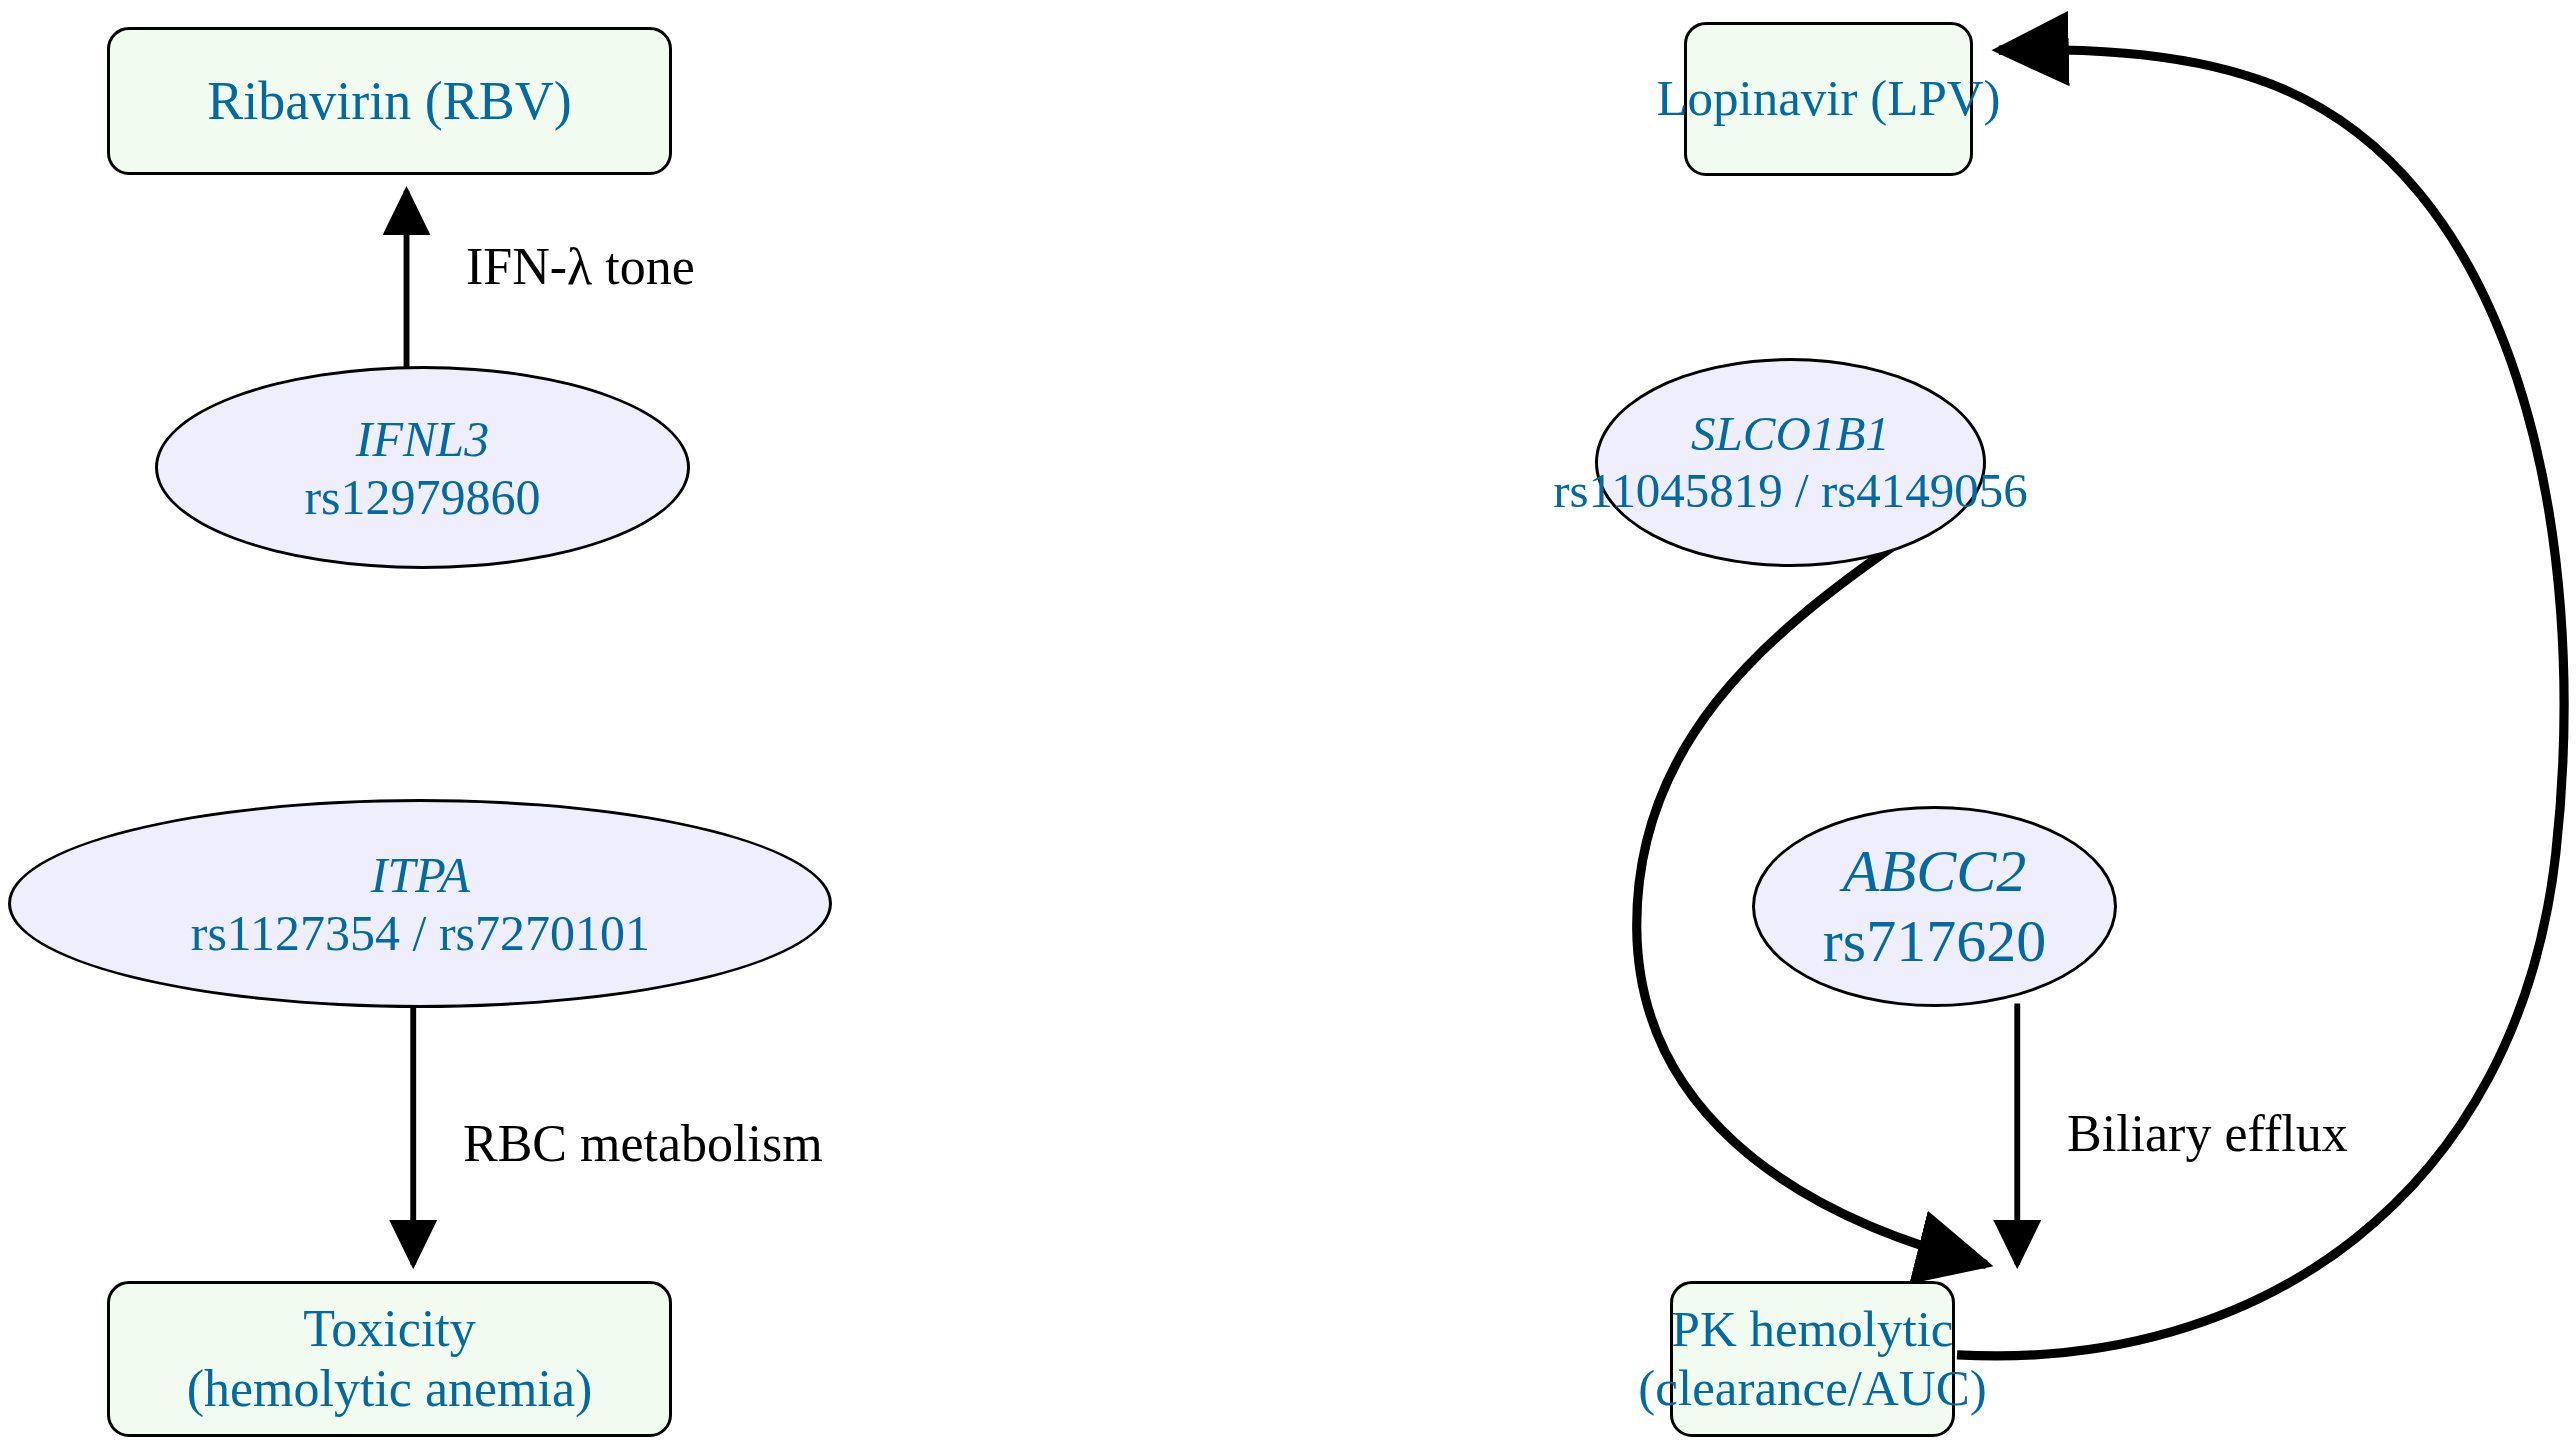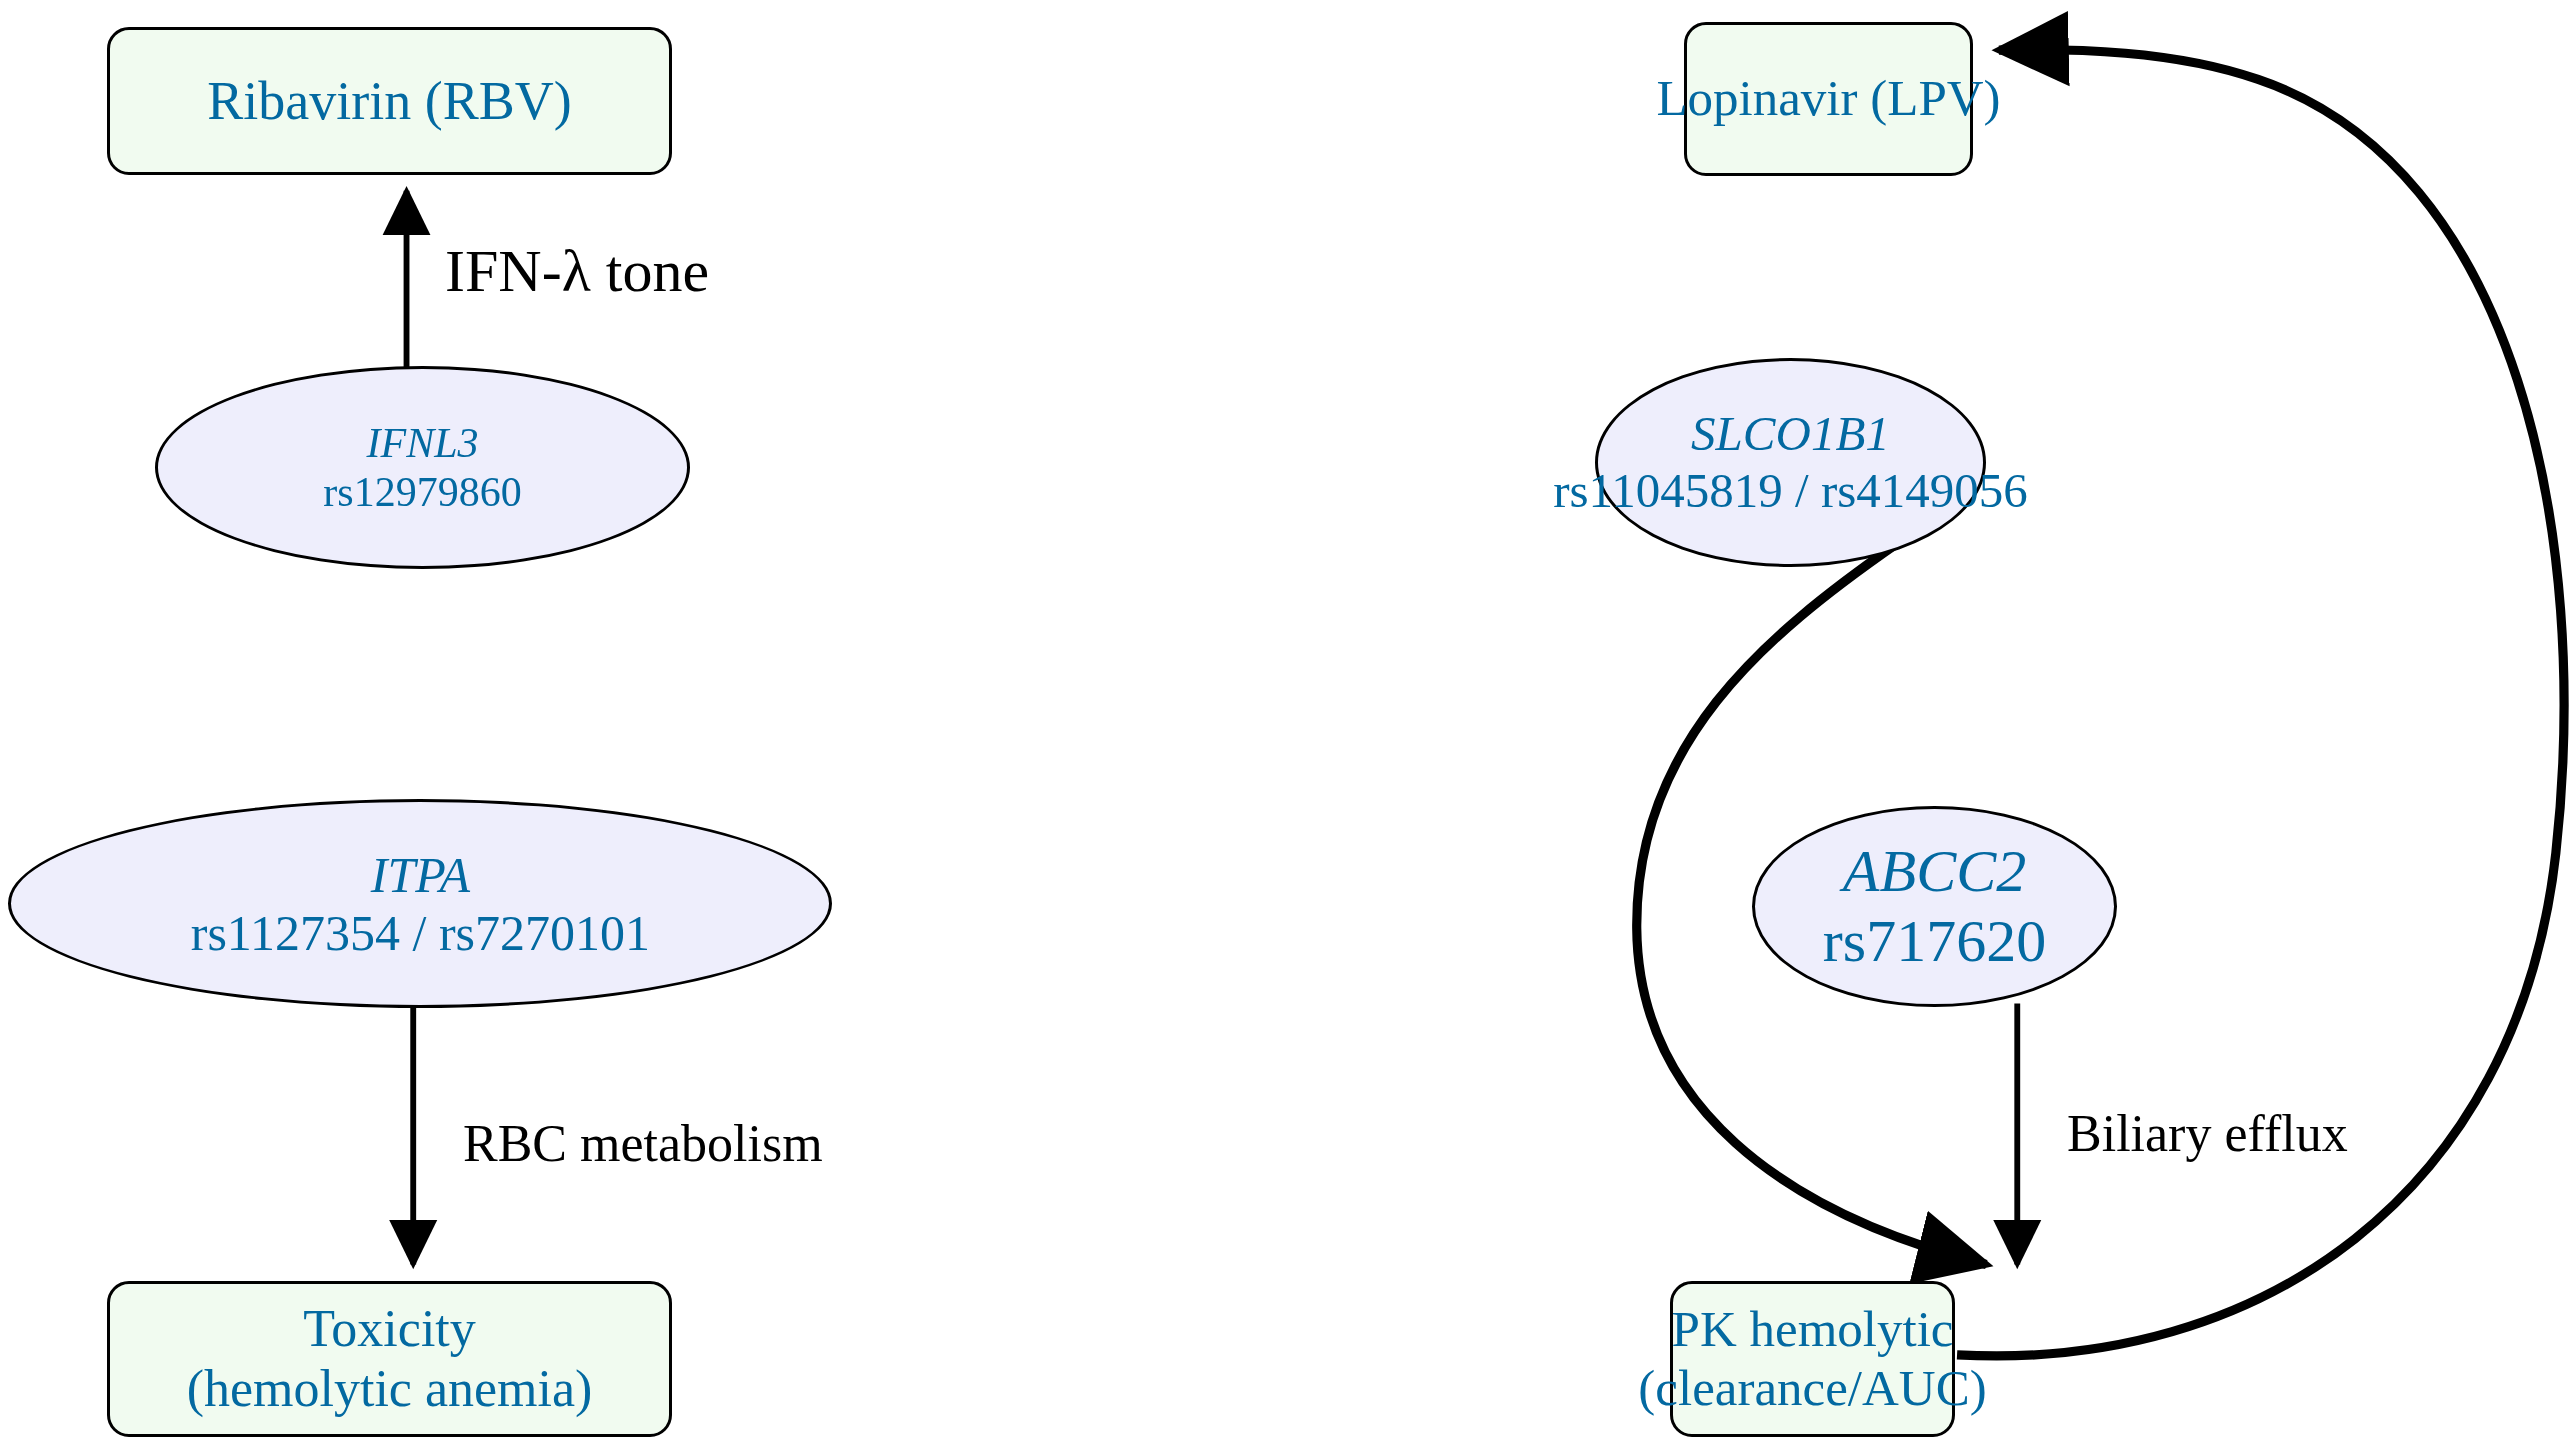--- a/index.html
+++ b/index.html
@@ -54,29 +54,29 @@
   }
   .edge-label {
     position: absolute;
     color: #000000;
     white-space: nowrap;
     line-height: 1;
     z-index: 4;
   }
   
   #node-rbv      { left: 107px;  top: 27px;   width: 565px;  height: 148px;  font-size: 54px; }
-  #node-ifnl3    { left: 155px;  top: 366px;  width: 535px;  height: 203px;  font-size: 42px; }
+  #node-ifnl3    { left: 155px;  top: 366px;  width: 535px;  height: 203px;  font-size: 50px; }
   #node-itpa     { left: 8.4px;   top: 799px;  width: 824px;  height: 209px;  font-size: 50px; }
   #node-toxicity { left: 107px;  top: 1281px; width: 565px;  height: 156px;  font-size: 52px; }
   #node-lpv      { left: 1684px; top: 22px;   width: 289px;  height: 154px;  font-size: 51px; }
   #node-slco1b1  { left: 1595px; top: 358px;  width: 391px;  height: 209px;  font-size: 49px; }
   #node-abcc2    { left: 1752px; top: 806px;  width: 365px;  height: 201px;  font-size: 60px; }
   #node-pk       { left: 1670px; top: 1281px; width: 285px;  height: 156px;  font-size: 51px; }
   
-  #label-ifn      { left: 445px;  top: 241px;  font-size: 60px; }
+  #label-ifn      { left: 466px;  top: 241px;  font-size: 52px; }
   #label-rbc      { left: 463px;  top: 1118px; font-size: 52px; }
   #label-hepatic  { left: 1259px; top: 888px; font-size: 52px; }
   #label-biliary  { left: 2067px; top: 1108px; font-size: 52px; }
 </style>
 </head>
 <body>
 
 <div id="canvas">
 
   <svg id="edges" viewBox="0 0 3080 1735">

